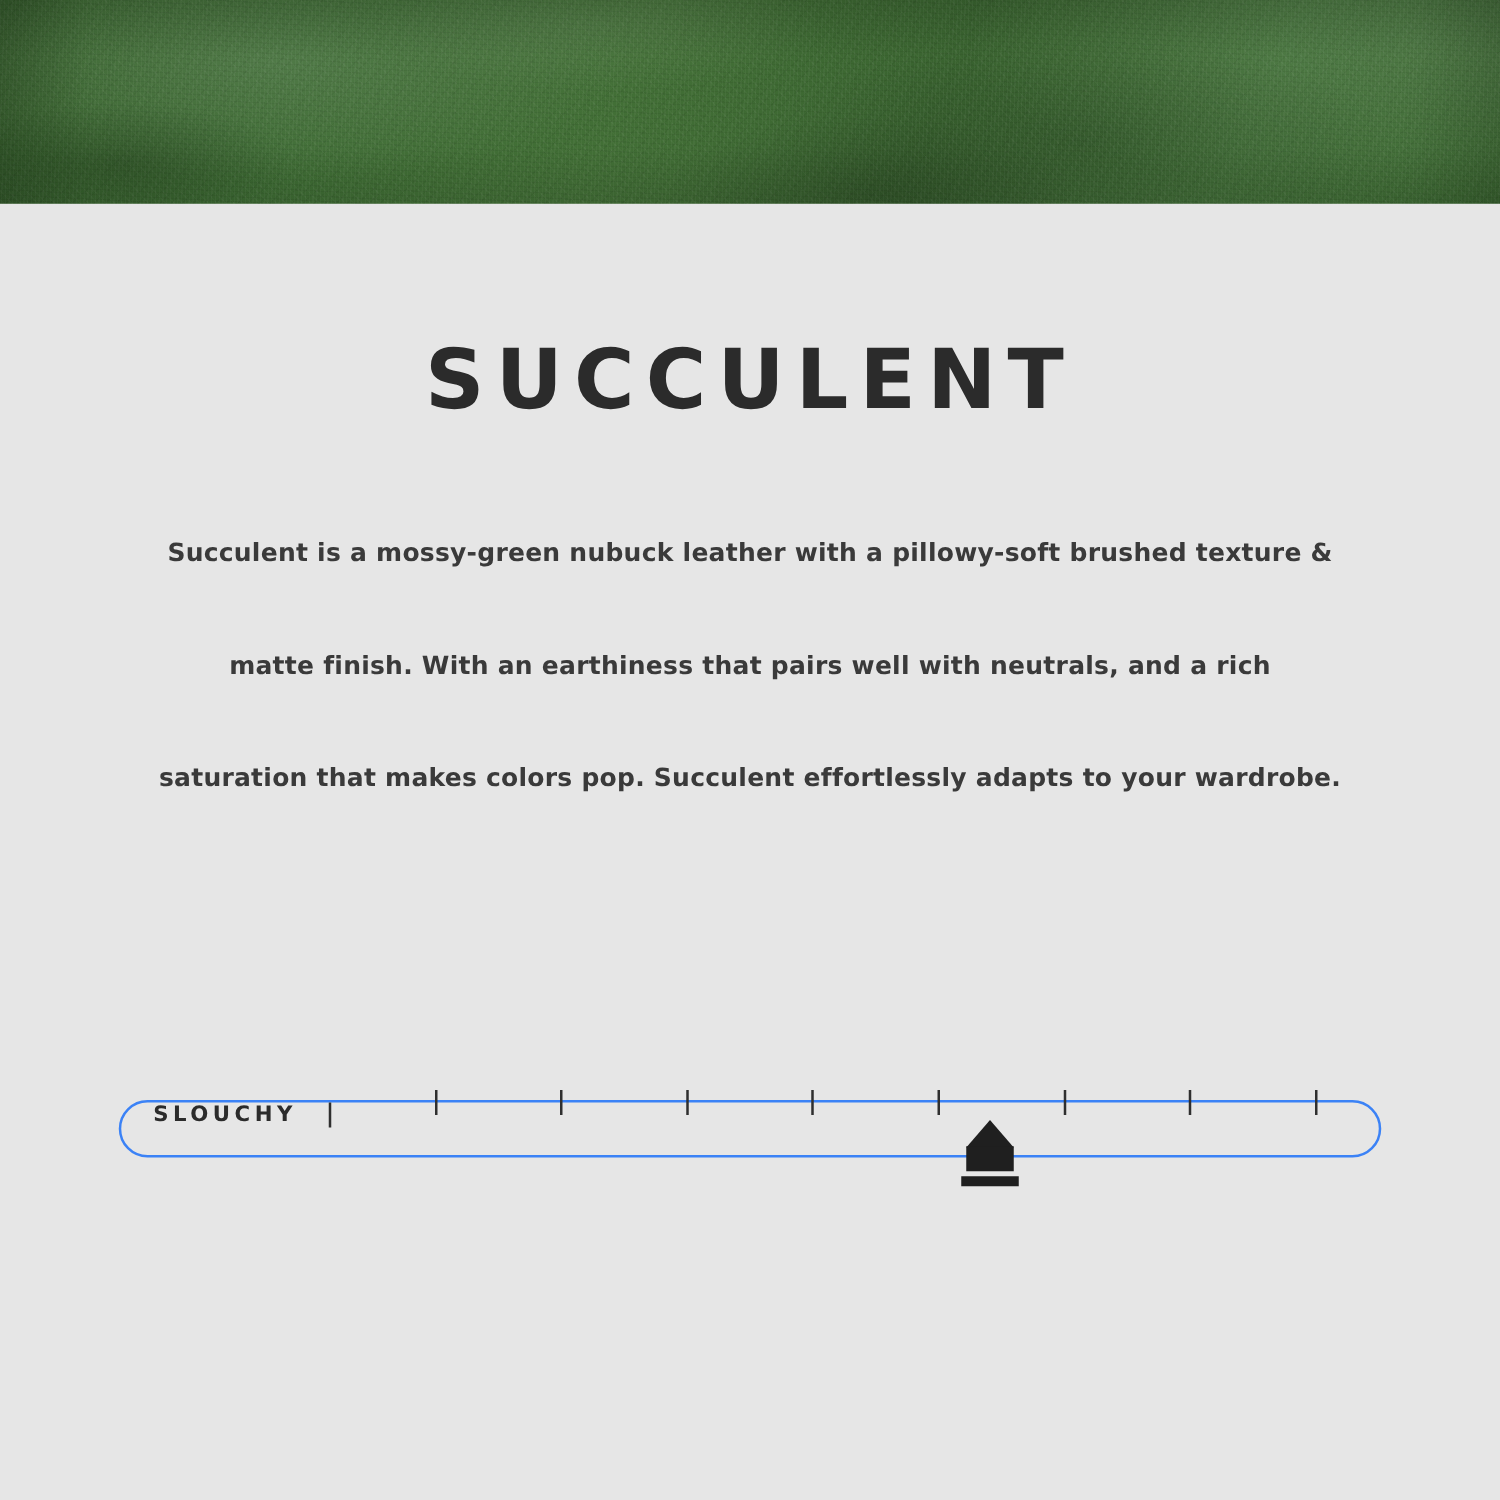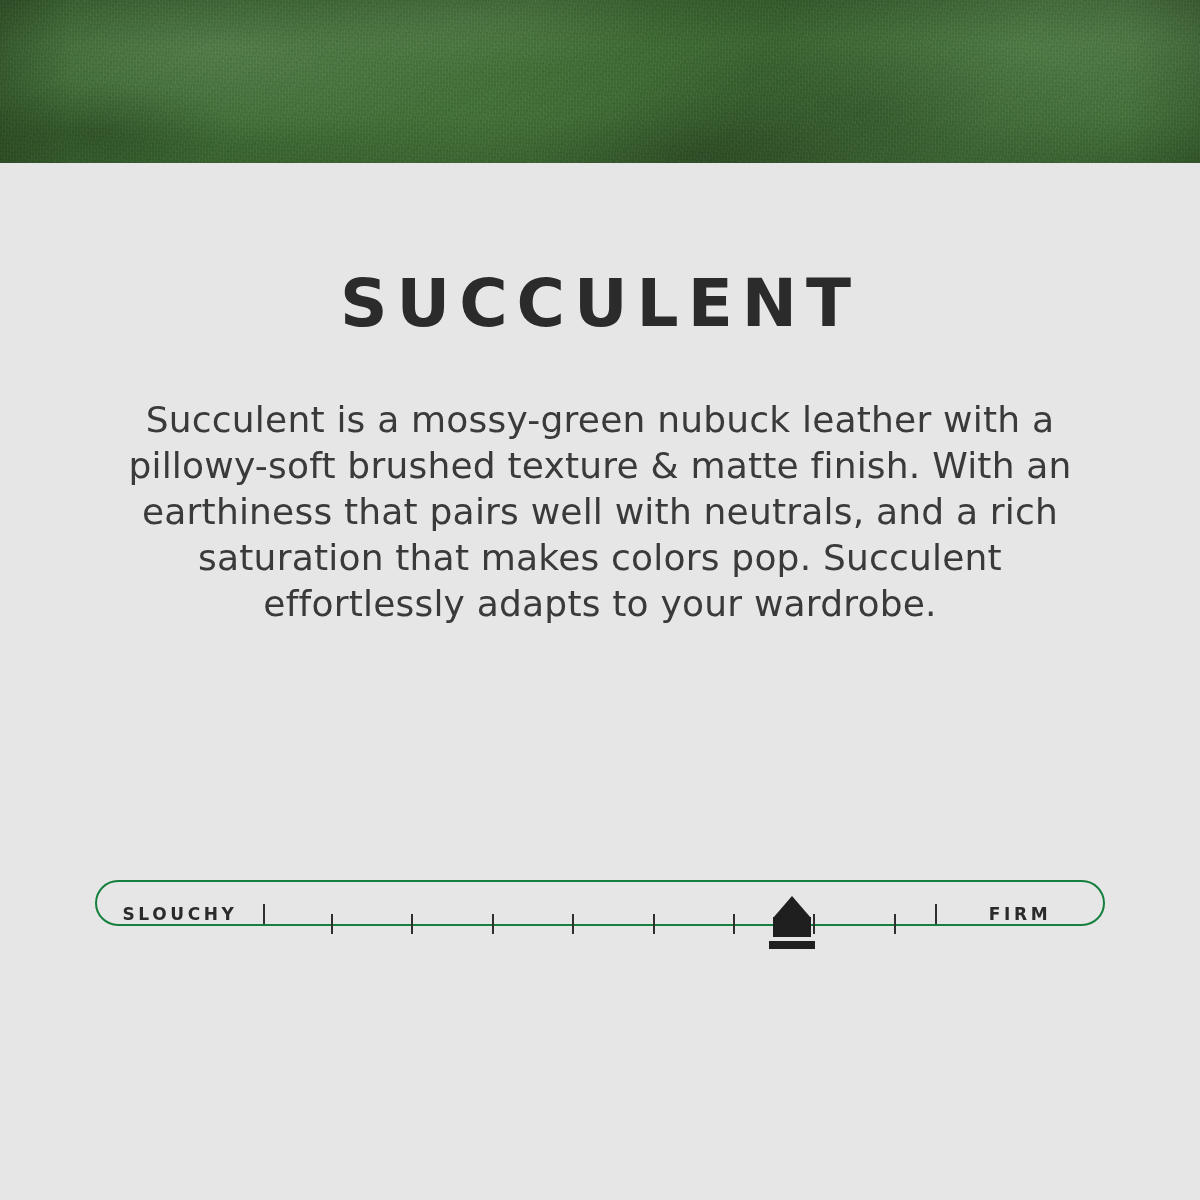--- a/index.html
+++ b/index.html
@@ -72,48 +72,48 @@
     color: #2b2b2b;
     line-height: 1;
   }
 
   
   .description {
     margin: 60px auto 0;
     width: 950px;
     text-align: center;
     color: #3a3a3a;
-    font-size: 36px;
-    line-height: 46px;
+    font-size: 20px;
+    line-height: 90px;
     letter-spacing: 0.2px;
-    font-weight: 400;
+    font-weight: 700;
   }
 
   
   .scales {
     position: absolute;
     left: 0;
     top: 880px;
     width: 1200px;
   }
 
   .scale {
     position: relative;
     width: 1010px;
     height: 46px;
     margin: 0 auto 62px;
   }
 
   .scale-track {
     position: absolute;
     inset: 0;
-    border: 2px solid #15803d;
+    border: 2px solid #3b82f6;
     border-radius: 23px;
     display: flex;
-    align-items: flex-end;
+    align-items: flex-start;
     background: transparent;
   }
 
   .cap {
     display: flex;
     align-items: center;
     justify-content: center;
     font-size: 17px;
     font-weight: 700;
     letter-spacing: 3.6px;
@@ -201,21 +201,20 @@
         <div class="ticks">
           <span class="tick" style="left:10%"></span>
           <span class="tick" style="left:22%"></span>
           <span class="tick" style="left:34%"></span>
           <span class="tick" style="left:46%"></span>
           <span class="tick" style="left:58%"></span>
           <span class="tick" style="left:70%"></span>
           <span class="tick" style="left:82%"></span>
           <span class="tick" style="left:94%"></span>
         </div>
-        <div class="cap cap-right">FIRM</div>
       </div>
       <div class="marker" style="left:69%">
         <span class="point"></span>
         <span class="body"></span>
         <span class="base"></span>
       </div>
     </div>
 
 
   </div>

